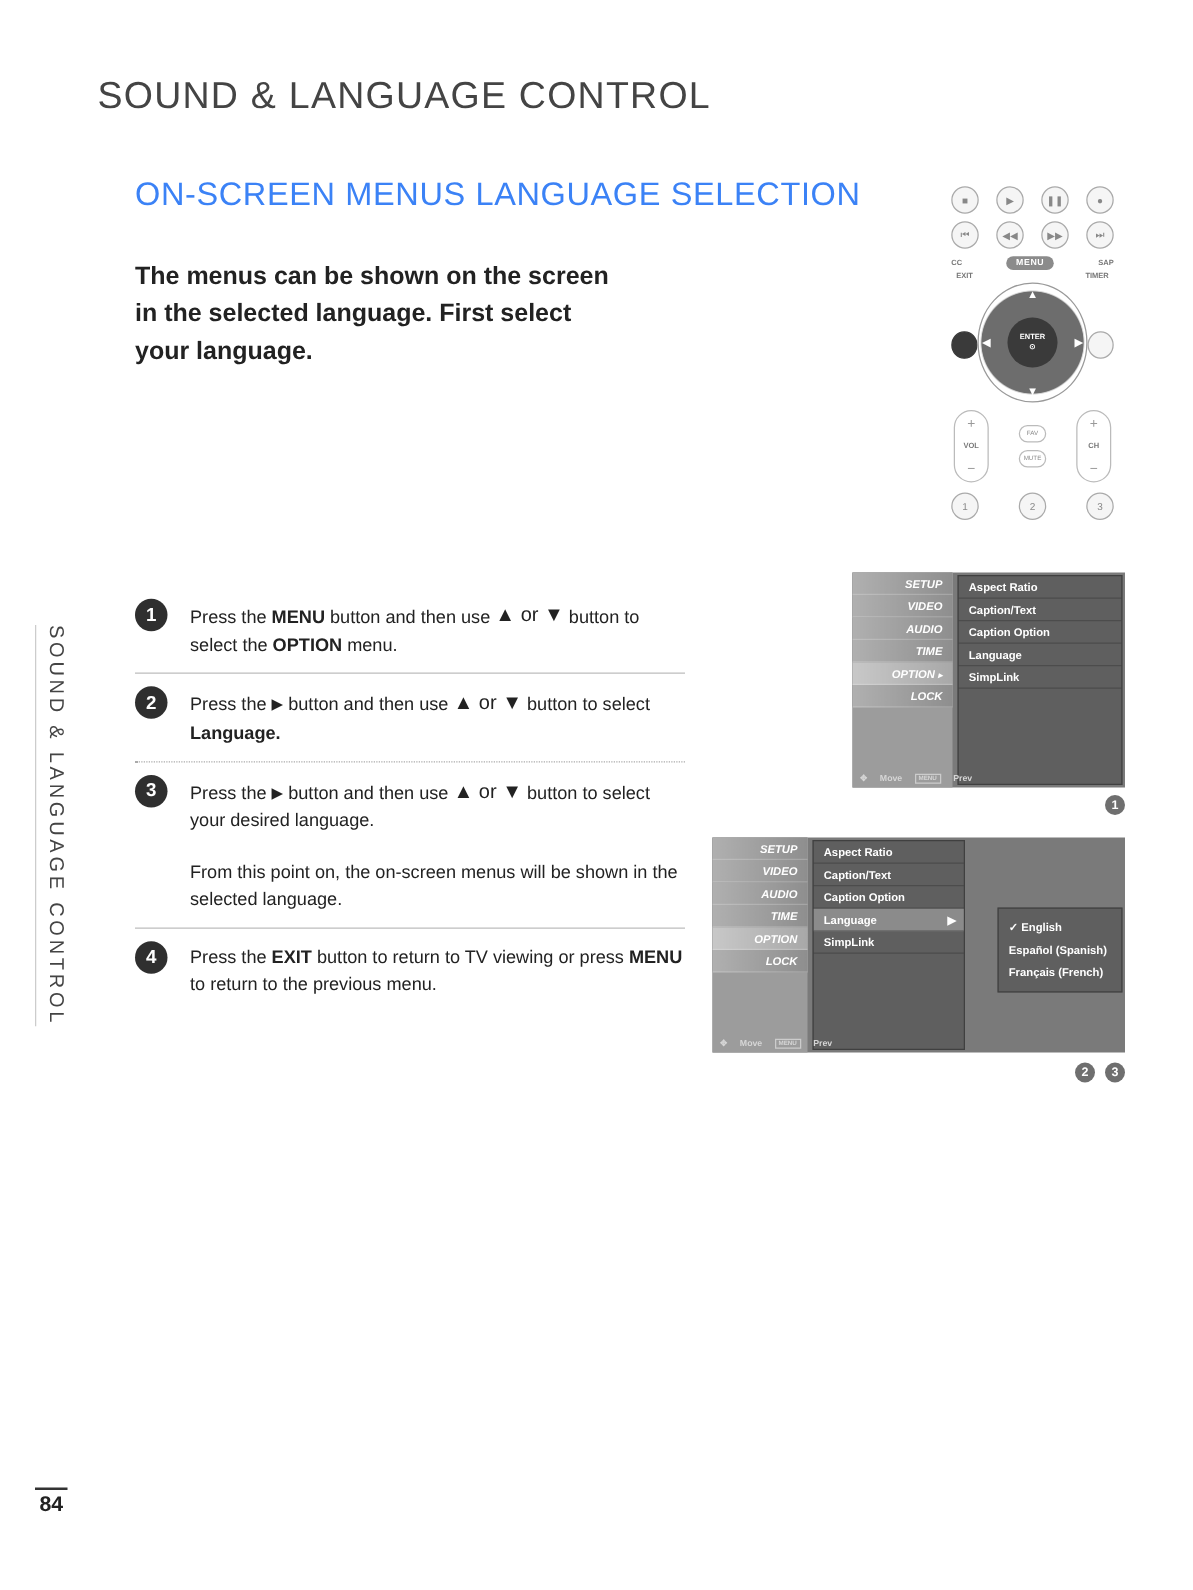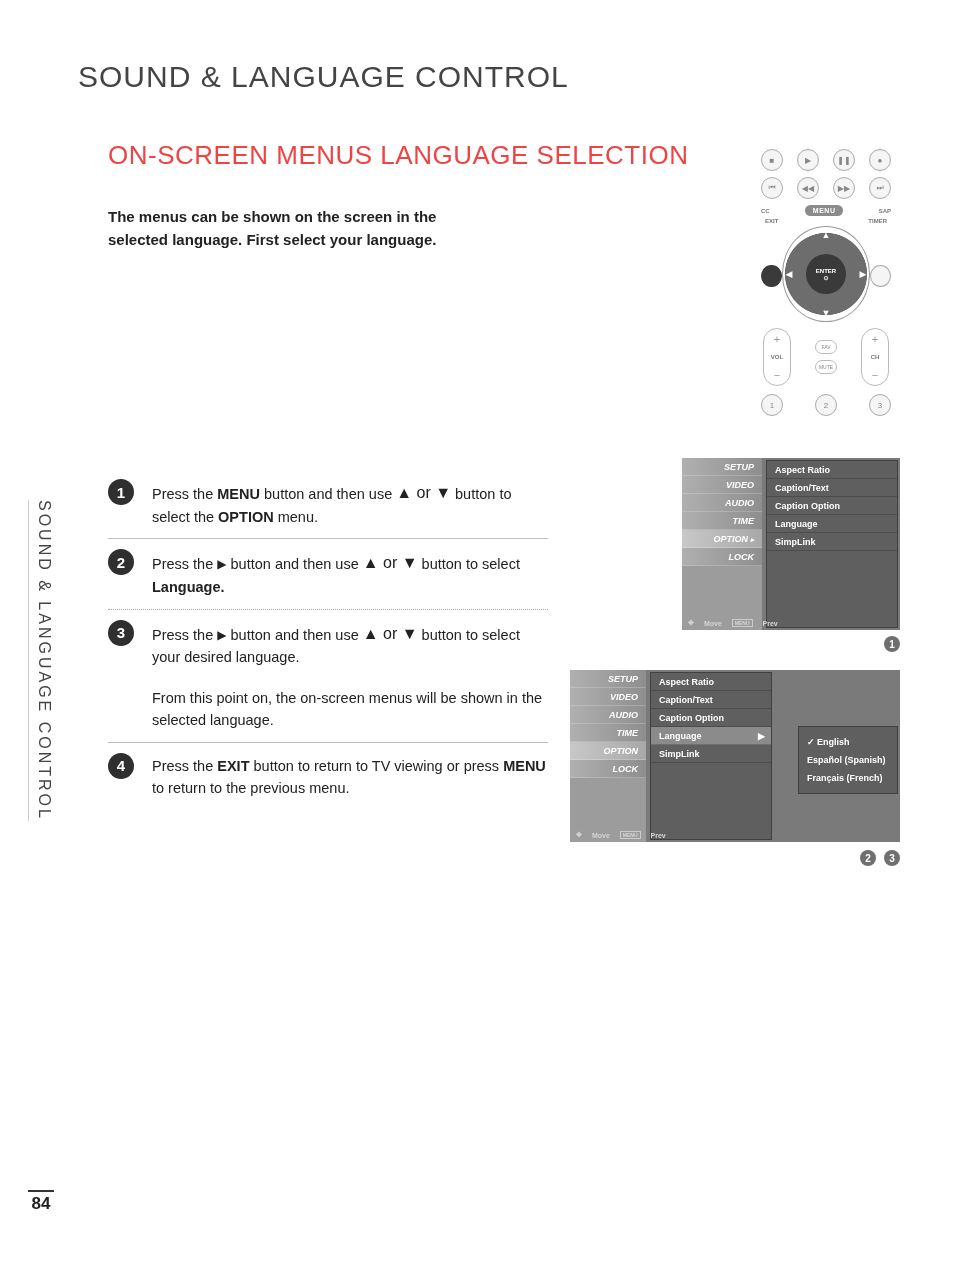--- a/index.html
+++ b/index.html
@@ -17,28 +17,28 @@
     font-size: 30px;
     letter-spacing: 1px;
     color: #444;
     font-weight: 500;
   }
   .sub-title {
     position: absolute;
     left: 108px; top: 140px;
     font-size: 26px;
     letter-spacing: 0.5px;
-    color: #ef4444;
+    color: #3b82f6;
     font-weight: 500;
   }
   .intro-text {
     position: absolute;
     left: 108px; top: 206px;
     width: 380px;
-    font-size: 15px;
+    font-size: 20px;
     font-weight: 600;
     line-height: 1.5;
     color: #222;
   }
   .side-tab {
     position: absolute;
     left: 28px; top: 500px;
     writing-mode: vertical-rl;
     text-orientation: mixed;
     font-size: 16px;

